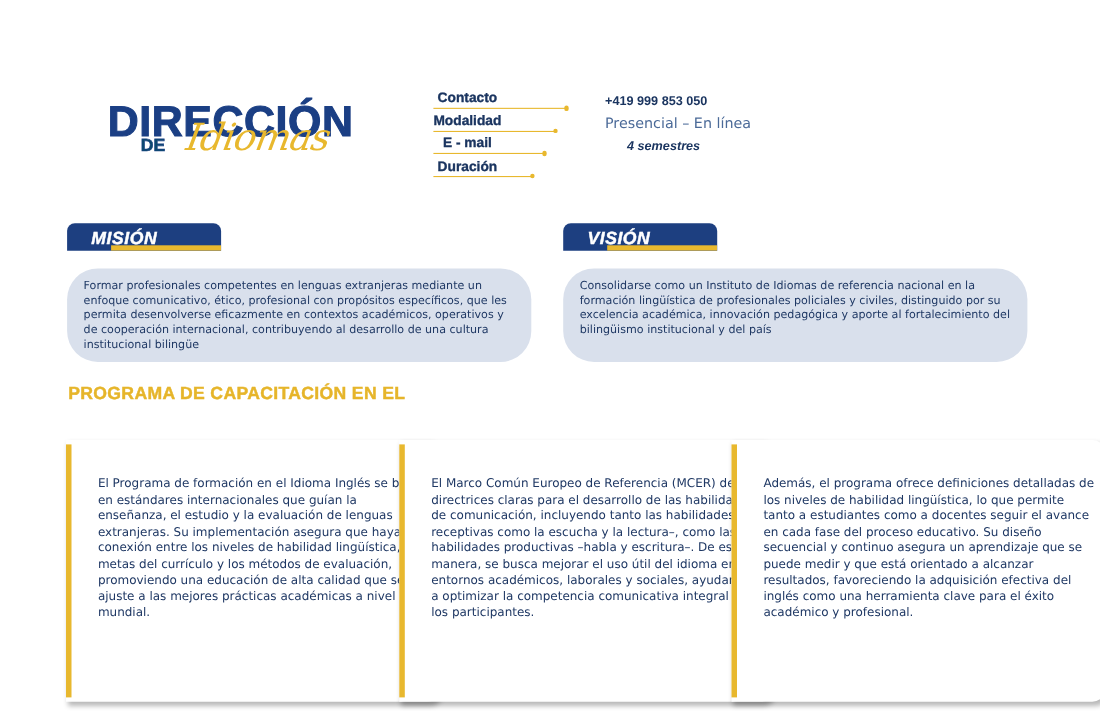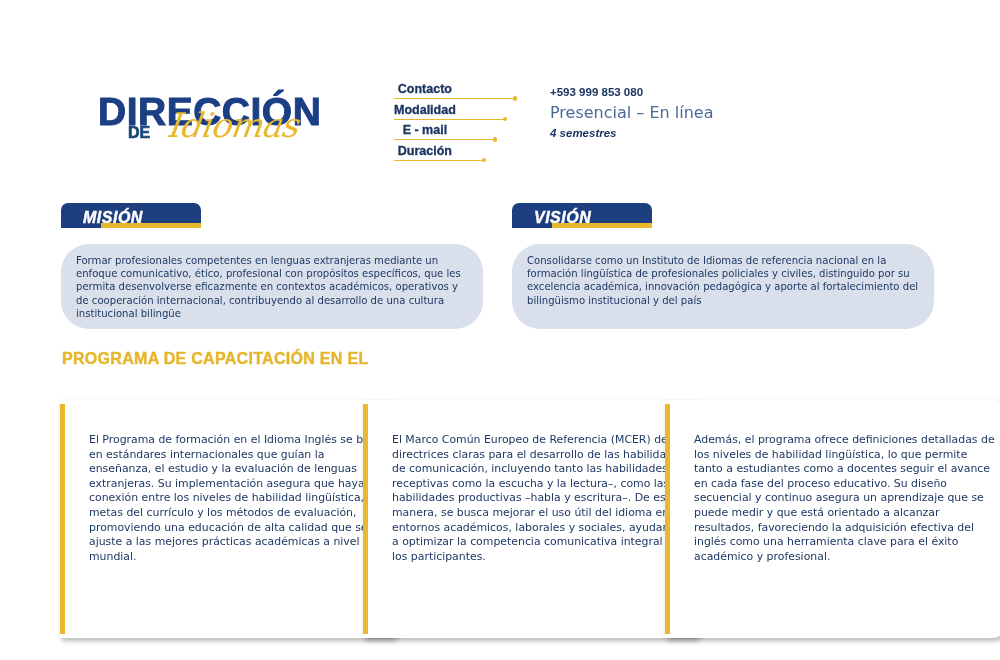--- a/index.html
+++ b/index.html
@@ -11,23 +11,23 @@
   .logo-top { position: absolute; left: 0; top: 0; font-family: "Liberation Sans", sans-serif; font-weight: 700; font-size: 39px; letter-spacing: 0.5px; color: #1b3f84; line-height: 1; -webkit-text-stroke: 1px #1b3f84; }
   .logo-de { position: absolute; left: 30px; top: 33px; font-family: "Liberation Sans", sans-serif; font-weight: 900; font-size: 16px; color: #0c4a6e; line-height: 1; -webkit-text-stroke: 0.6px #1b3f84; }
   .logo-script { position: absolute; left: 72px; top: 16px; font-family: "DejaVu Serif", serif; font-style: italic; font-size: 34px; color: #e8b82e; line-height: 1; letter-spacing: -1px; transform: skewX(-10deg); }
 
   
   .info-labels { position: absolute; left: 394px; top: 82px; text-align: center; }
   .info-label { position: relative; height: 20.5px; font-family: "Liberation Sans", sans-serif; font-weight: 900; font-size: 12.5px; color: #1b3560; -webkit-text-stroke: 0.3px #1b3560; }
   .info-line { position: absolute; left: 0; top: 16px; height: 1.3px; background: #e8b82e; }
   .info-line::after { content: ""; position: absolute; right: -2px; top: -1.7px; width: 4.5px; height: 4.5px; border-radius: 50%; background: #e8b82e; }
   .info-values { position: absolute; left: 550px; top: 84px; }
-  .info-value { height: 20.5px; font-size: 16px; color: #4b6a98; line-height: 16px; }
+  .info-value { height: 20.5px; font-size: 13px; color: #4b6a98; line-height: 16px; }
   .info-value.bold { font-weight: bold; color: #1b3560; font-family: "Liberation Sans", sans-serif; font-size: 11.5px; }
-  .info-value.italic { font-style: italic; }
+  .info-value.italic { font-style: italic; margin-left: 20px; }
 
   
   .mv-tab { position: absolute; top: 203px; width: 140px; height: 25px; background: #1d3f80; border-radius: 7px 7px 0 0; overflow: hidden; font-style: italic; }
   .mv-tab::after { content: ""; position: absolute; left: 40px; right: 0; bottom: 0; height: 5px; background: #e8b82e; }
   .mv-tab-label { position: absolute; left: 22px; top: 6px; font-family: "Liberation Sans", sans-serif; font-weight: 900; font-size: 16px; color: #ffffff; letter-spacing: 0.5px; -webkit-text-stroke: 0.4px #fff; }
   .mv-box { position: absolute; top: 244px; width: 422px; height: 85px; background: #d9e0ec; border-radius: 28px; padding: 10px 14px 0 15px; font-size: 10.1px; line-height: 13.2px; color: #1f3864; }
 
   
   .program-title { position: absolute; left: 62px; top: 348px; font-family: "Liberation Sans", sans-serif; font-weight: 900; font-size: 16px; line-height: 21px; color: #e6b52a; letter-spacing: 0.3px; -webkit-text-stroke: 0.4px #e6b52a; }
 
@@ -58,21 +58,21 @@
     <span>E - mail</span>
     <div class="info-line" style="width:101px"></div>
   </div>
   <div class="info-label">
     <span>Duración</span>
     <div class="info-line" style="width:90px"></div>
   </div>
 </div>
 
 <div class="info-values">
-  <div class="info-value bold">+593 999 853 080</div>
+  <div class="info-value bold">+419 999 853 050</div>
   <div class="info-value">Presencial – En línea</div>
   <div class="info-value bold italic">4 semestres</div>
 </div>
 
 <div class="mv-tab" style="left:61px">
   <span class="mv-tab-label">MISIÓN</span>
 </div>
 <div class="mv-box" style="left:61px">
   <span>Formar profesionales competentes en lenguas extranjeras mediante un enfoque comunicativo, ético, profesional con propósitos específicos, que les permita desenvolverse eficazmente en contextos académicos, operativos y de cooperación internacional, contribuyendo al desarrollo de una cultura institucional bilingüe</span>
 </div>

